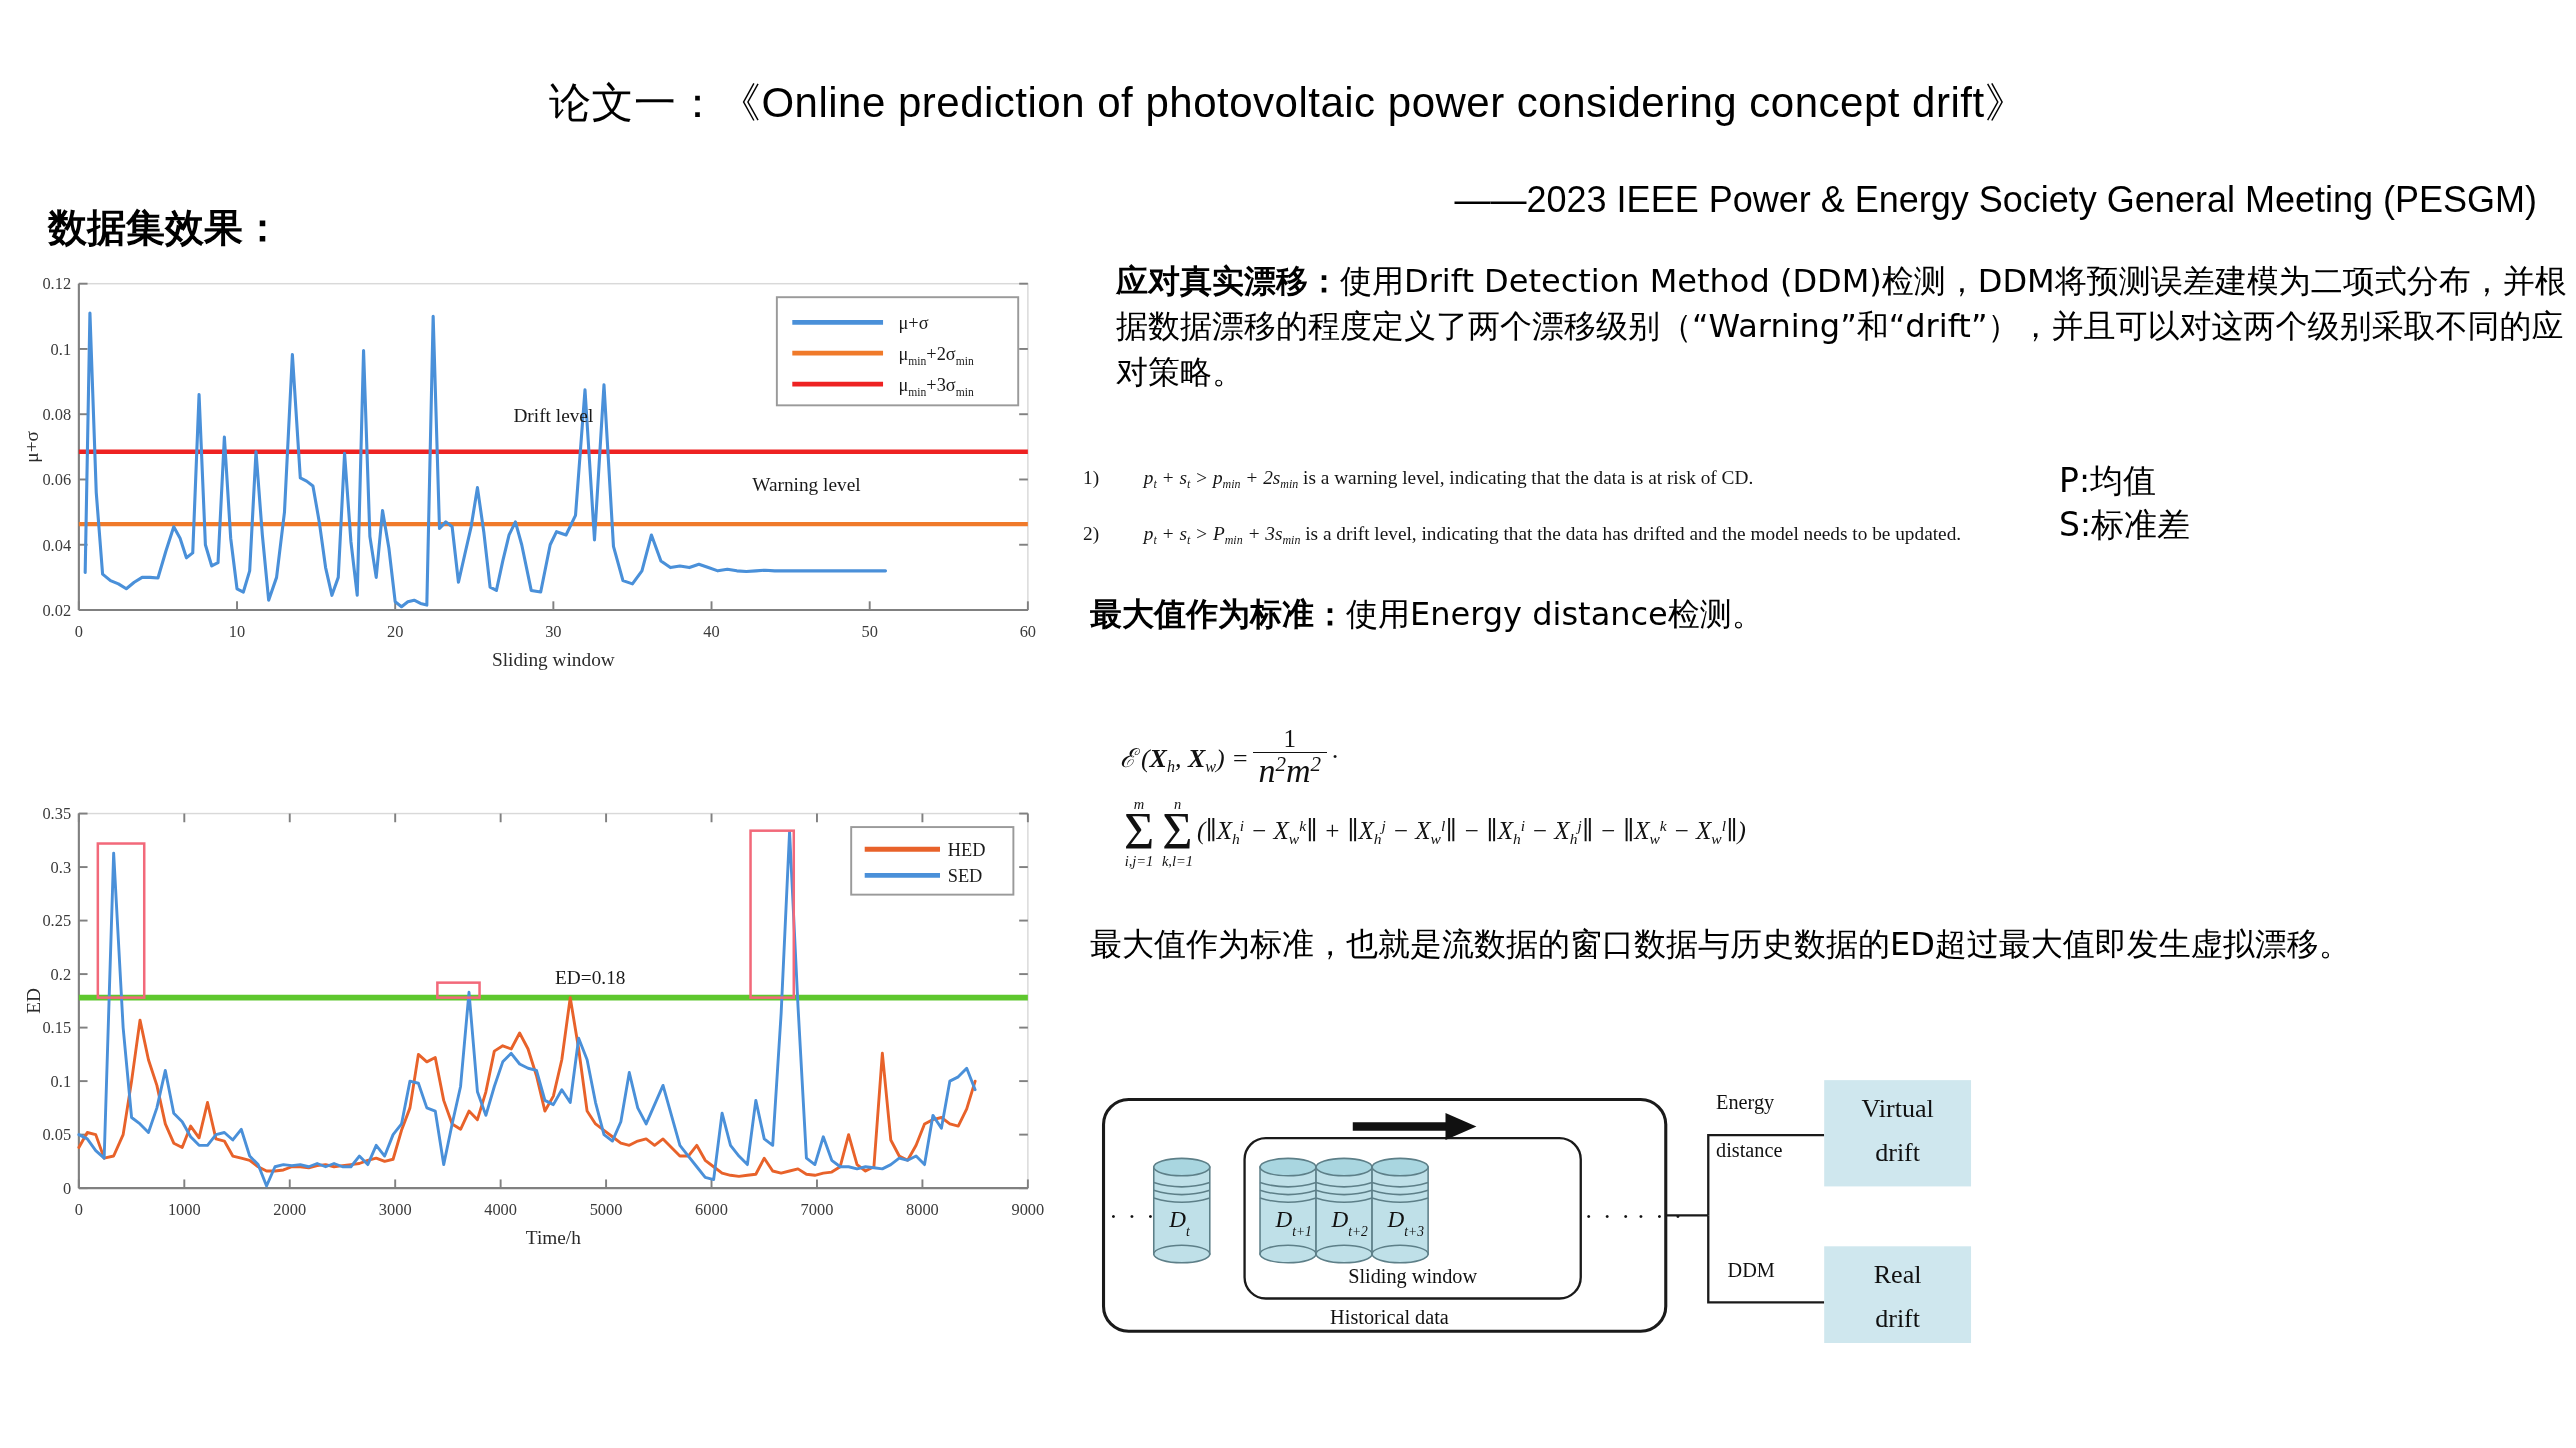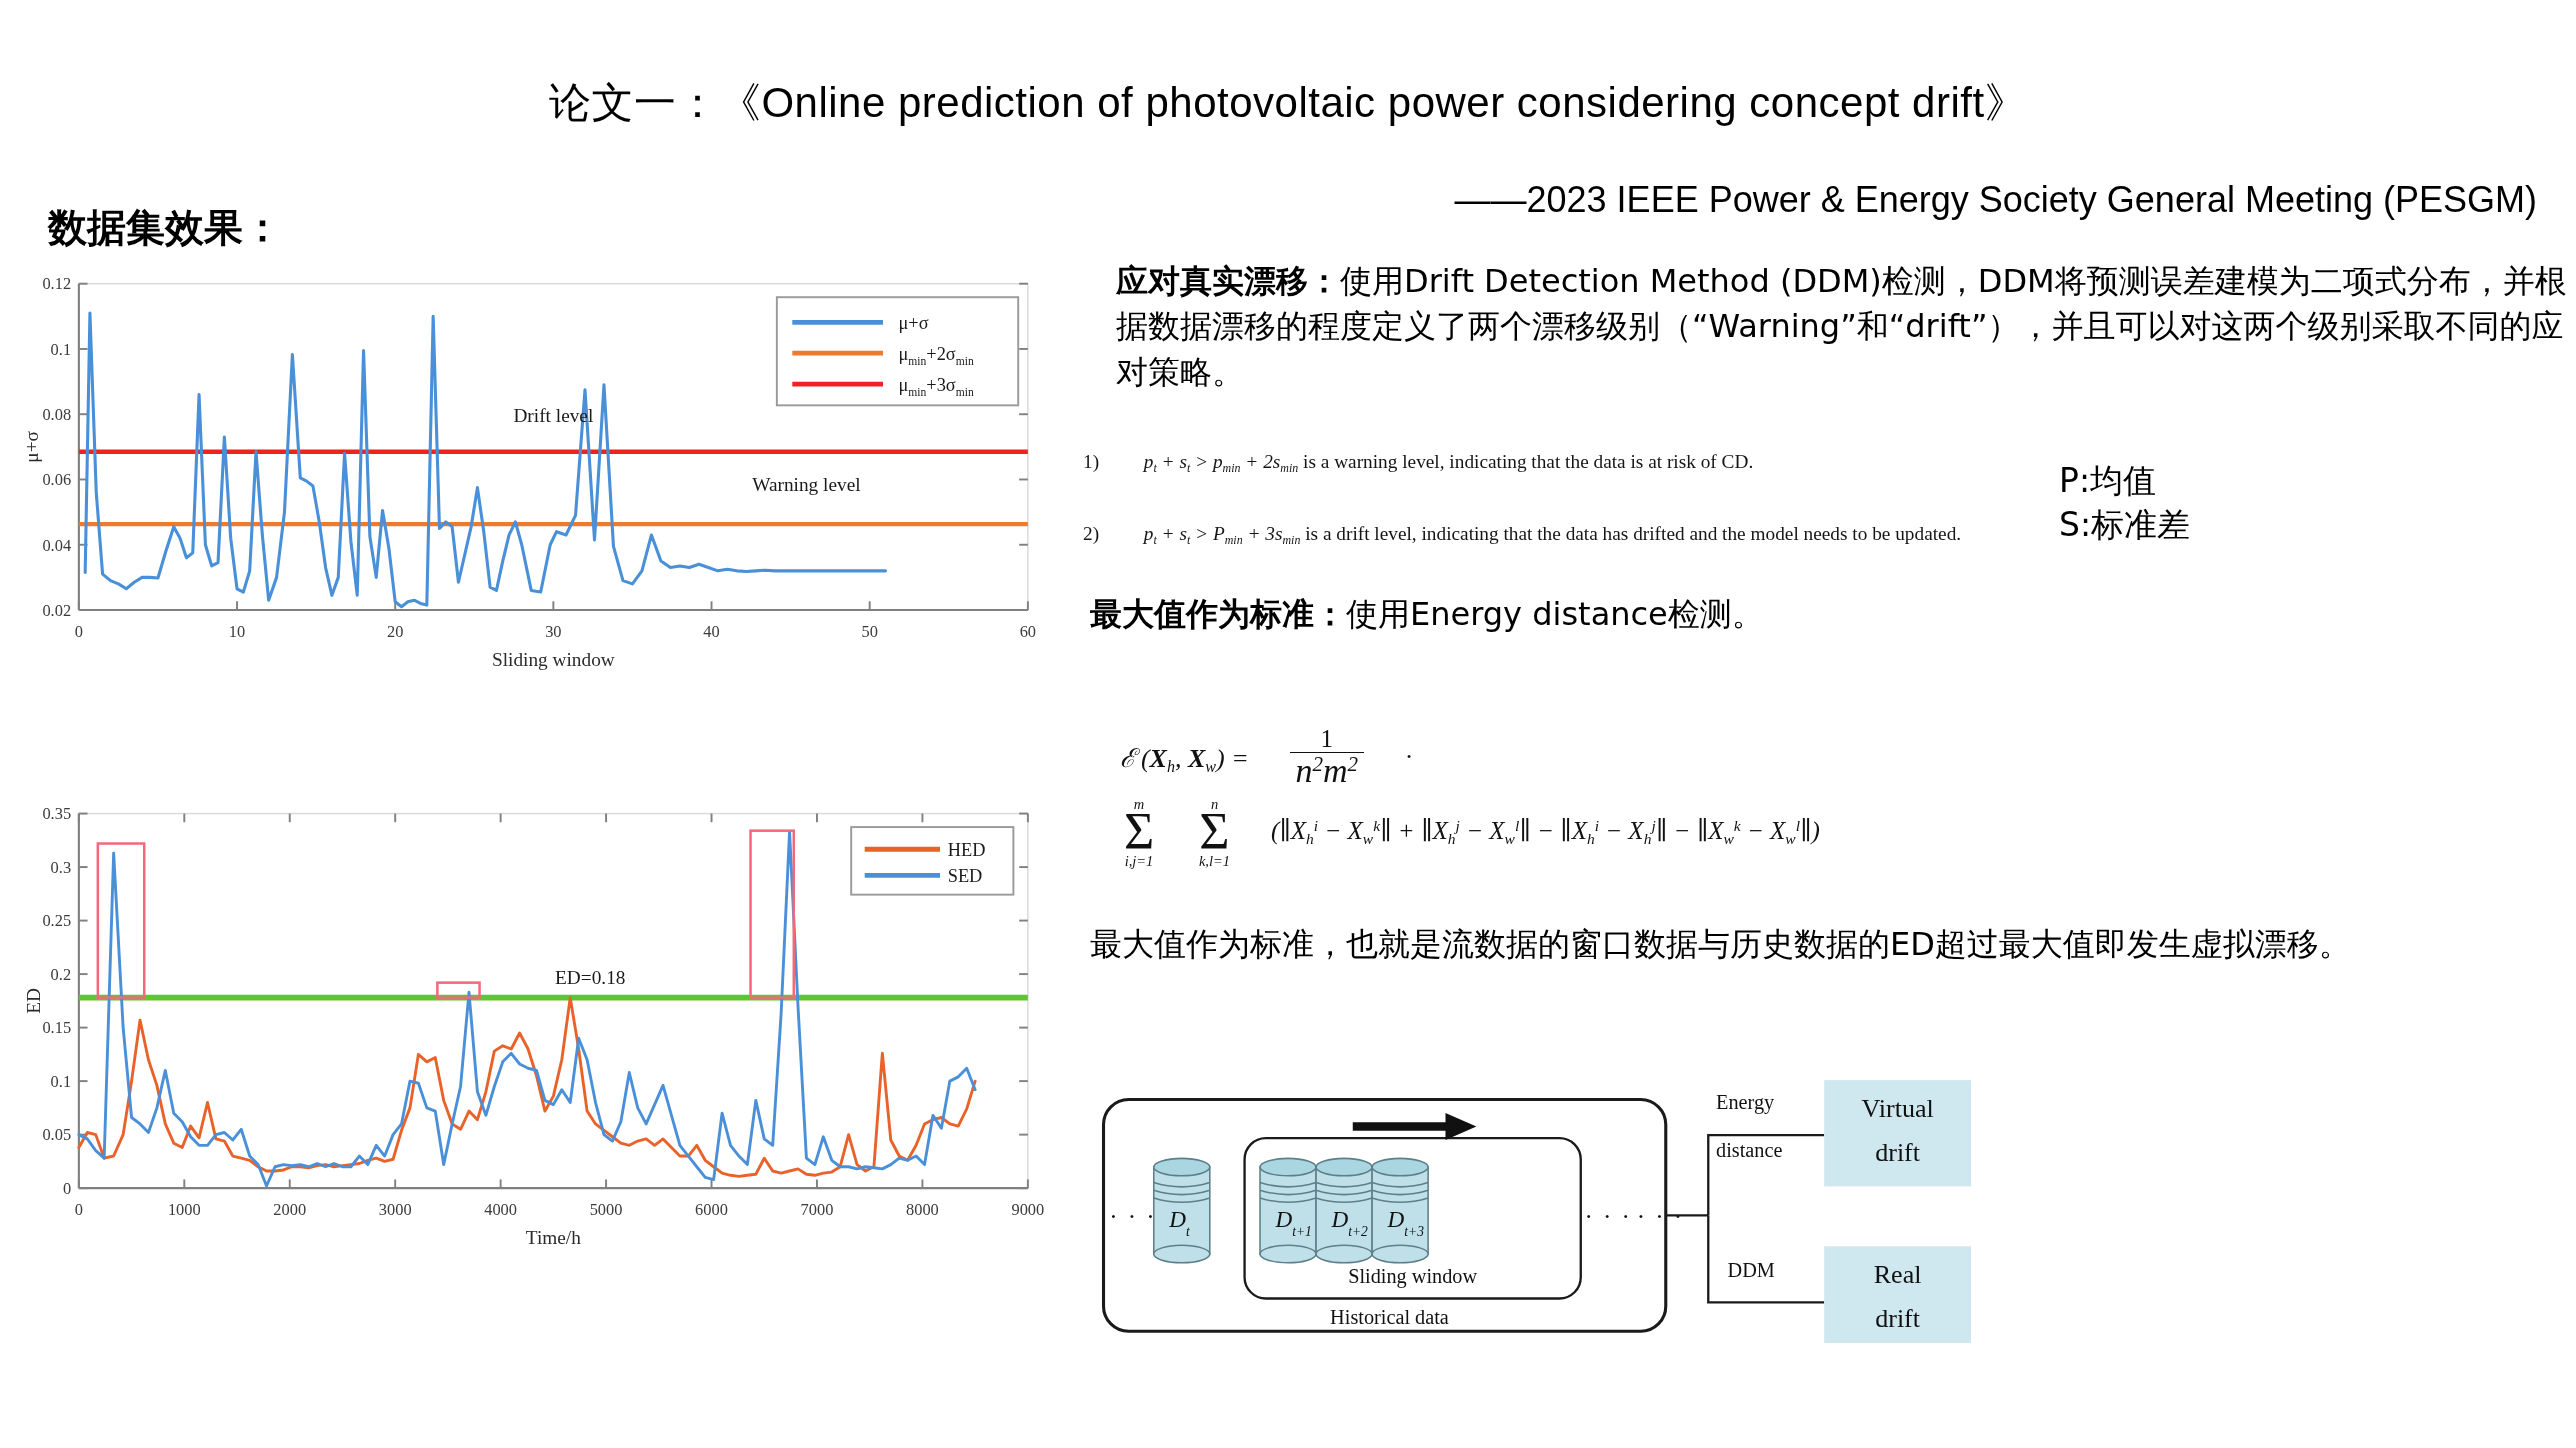--- a/index.html
+++ b/index.html
@@ -44,34 +44,34 @@
   
   .rtxt{font-family:"DejaVu Sans",sans-serif;}
   #para-real{
     left:1090px;top:259px;width:1478px;font-size:32px;line-height:1.42;margin-left:26px;
   }
   #para-real b{font-weight:bold;}
   .mathnote{
     font-family:"Liberation Serif","DejaVu Serif",serif;
     font-size:19.3px;color:#151515;line-height:1.45;
   }
-  #note1{left:1118px;top:448px;width:966px;}
+  #note1{left:1118px;top:464px;width:966px;}
   #note2{left:1118px;top:520px;width:966px;}
   .idx{display:inline-block;width:21px;}
   .hang{display:block;padding-left:35px;text-indent:-35px;}
   #pslabel{left:2059px;top:459px;font-size:33px;line-height:1.32;}
 
   #para-virtual{left:1090px;top:592px;width:1478px;font-size:32px;line-height:1.4;}
   #para-virtual b{font-weight:bold;}
 
   #formula{
     left:1120px;top:726px;width:1430px;
     font-family:"Liberation Serif","DejaVu Serif",serif;color:#111;
   }
-  .frow{display:flex;align-items:center;font-size:26px;gap:37px;}
+  .frow{display:flex;align-items:center;font-size:26px;}
   .frac{display:inline-flex;flex-direction:column;align-items:center;
         margin:0 3.9px;vertical-align:middle;line-height:1.05;}
   .frac .num{padding:0 5.8px;font-size:25px;}
   .frac .den{padding:0 5.8px;font-size:34px;border-top:1.5px solid #111;}
   .sum{display:inline-flex;flex-direction:column;align-items:center;
        line-height:1;margin:0 3.9px;}
   .sum .big{font-size:52px;line-height:.82;}
   .sum .lim{font-size:14.5px;}
   .sub{font-size:.62em;vertical-align:-0.32em;}
   .sup{font-size:.62em;vertical-align:0.52em;}

